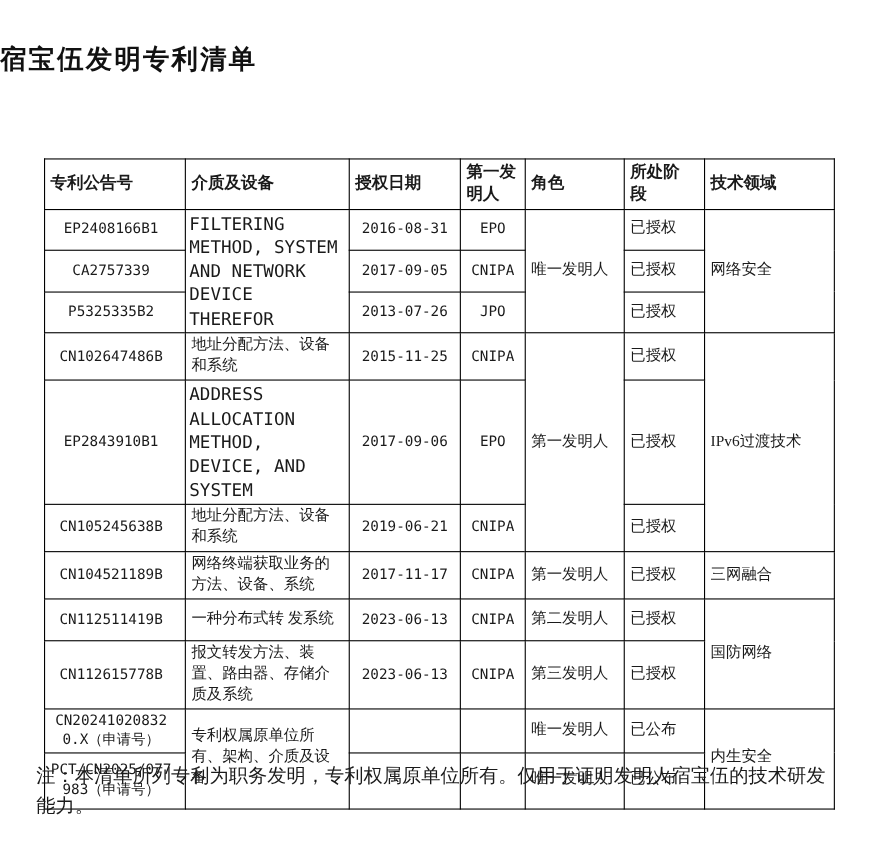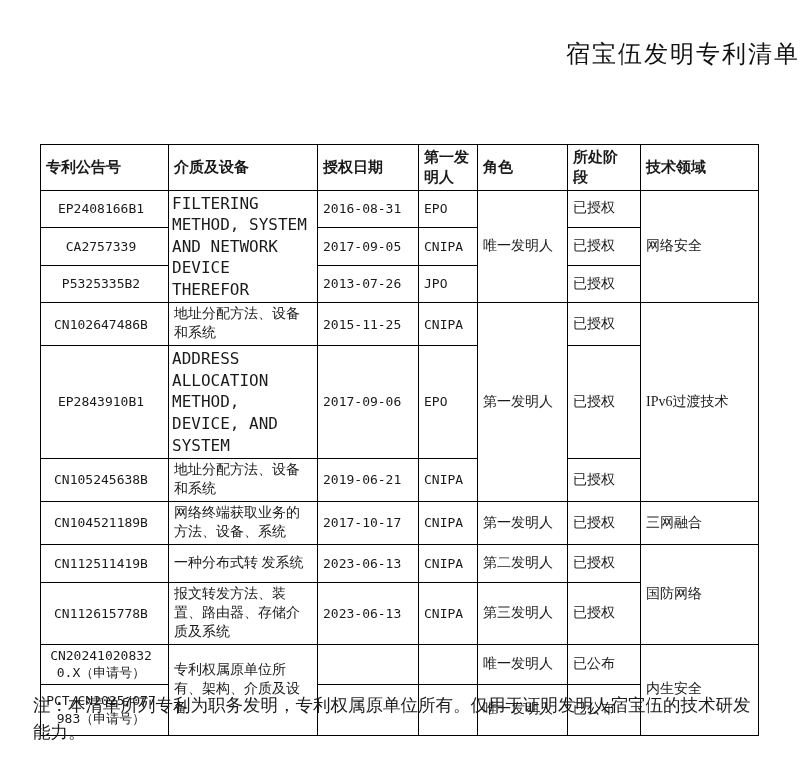--- a/index.html
+++ b/index.html
@@ -3,22 +3,22 @@
 <meta charset="utf-8">
 <style>
   html,body { margin:0; padding:0; background:#ffffff; }
   .page {
     position:relative; width:800px; height:770px; background:#ffffff;
     overflow:hidden; color:#1a1a1a;
     font-family:"Liberation Serif", serif;
   }
   .doc-title {
     position:absolute; top:38px; left:0; width:100%;
-    text-align:right; font-family:"Liberation Sans", sans-serif;
-    font-weight:normal; font-size:24px; letter-spacing:2px; color:#111;
+    text-align:left; font-family:"Liberation Sans", sans-serif;
+    font-weight:bold; font-size:24px; letter-spacing:2px; color:#111;
   }
   table.patent-table {
     position:absolute; left:40px; top:144px; width:718px;
     border-collapse:collapse; table-layout:fixed;
   }
   .patent-table th, .patent-table td {
     border:1px solid #000; vertical-align:middle; text-align:left;
     padding:2px 5px; line-height:1.35; color:#1a1a1a;
     overflow:hidden;
   }
@@ -32,20 +32,21 @@
     font-size:13px; word-break:break-all; padding-right:12px;text-align:center;
   }
   td.cell-name-zh { font-size:14px; padding-right:12px; }
   td.cell-name-en {
     font-family:"DejaVu Sans Mono", "Liberation Mono", monospace;
     font-size:16px; padding:2px 3px;
   }
   td.cell-date, td.cell-agency {
     font-family:"DejaVu Sans Mono", "Liberation Mono", monospace;
     font-size:13px;
+    text-align:center;
   }
   td.cell-role, td.cell-stage { font-size:14px;font-family:Liberation Serif, serif; }
   td.cell-field { font-size:14px; padding-right:28px; }
   .doc-note {
     position:absolute; left:33px; top:692px; width:732px;
     font-family:"Liberation Serif", serif; font-size:17.5px;
     line-height:1.55; color:#1a1a1a;
   }
 </style>
 </head>
@@ -118,21 +119,21 @@
         <td class="cell-pubno">CN105245638B</td>
         <td class="cell-name-zh">地址分配方法、设备和系统</td>
         <td class="cell-date">2019-06-21</td>
         <td class="cell-agency">CNIPA</td>
         <td class="cell-stage">已授权</td>
       </tr>
 
       <tr style="height:42px">
         <td class="cell-pubno">CN104521189B</td>
         <td class="cell-name-zh">网络终端获取业务的方法、设备、系统</td>
-        <td class="cell-date">2017-10-17</td>
+        <td class="cell-date">2017-11-17</td>
         <td class="cell-agency">CNIPA</td>
         <td class="cell-role">第一发明人</td>
         <td class="cell-stage">已授权</td>
         <td class="cell-field">三网融合</td>
       </tr>
 
       <tr style="height:38px">
         <td class="cell-pubno">CN112511419B</td>
         <td class="cell-name-zh">一种分布式转 发系统</td>
         <td class="cell-date">2023-06-13</td>

